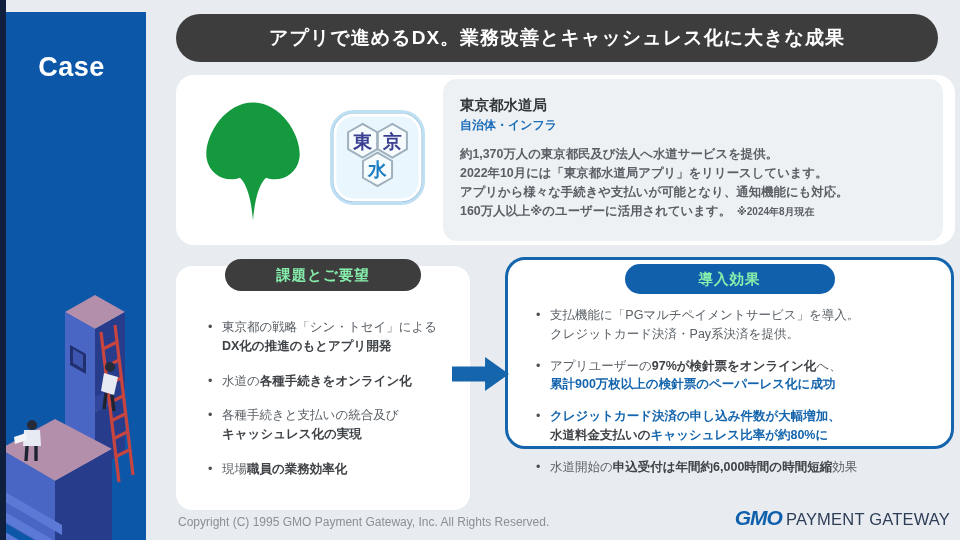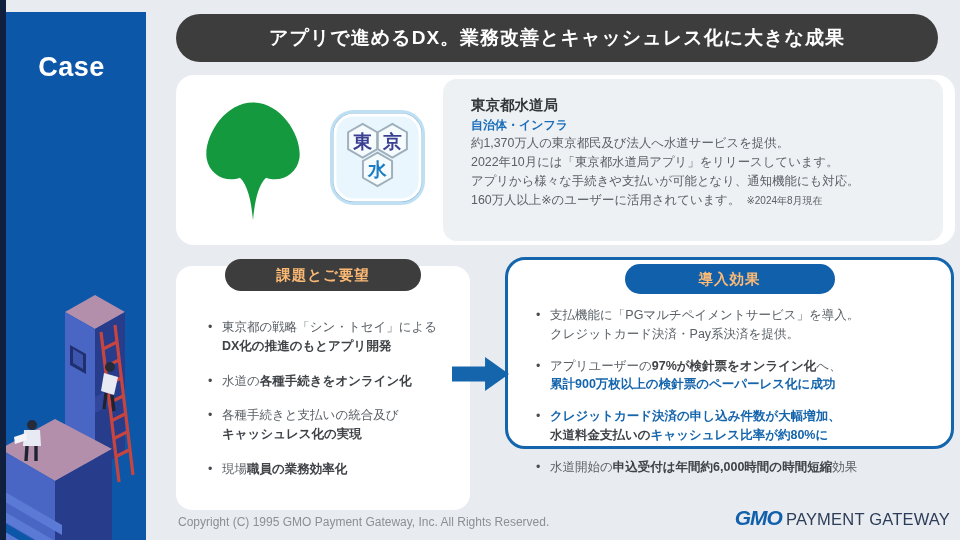--- a/index.html
+++ b/index.html
@@ -17,32 +17,32 @@
   
   .header-pill{position:absolute;left:176px;top:14px;width:762px;height:48px;background:#3d3d3d;
                border-radius:26px;display:flex;align-items:center;justify-content:center;
                color:#ffffff;font-size:19px;font-weight:bold;letter-spacing:1px;}
 
   
   .info-card{position:absolute;left:176px;top:75px;width:779px;height:170px;background:#ffffff;border-radius:18px;}
   .ginkgo{position:absolute;left:22px;top:20px;width:110px;height:130px;}
   .appicon{position:absolute;left:152px;top:33px;width:99px;height:99px;}
   .client-panel{position:absolute;left:267px;top:4px;width:500px;height:162px;background:#eef1f4;
-                border-radius:14px;box-sizing:border-box;padding:17px 14px 0 28px;}
+                border-radius:14px;box-sizing:border-box;padding:17px 14px 0 17px;}
   .client-name{font-size:14.5px;font-weight:bold;color:#333639;line-height:1.3;}
   .client-cat{font-size:12px;font-weight:bold;color:#1a6db9;margin-top:2px;}
-  .client-desc{font-size:12.4px;color:#5a6066;line-height:1.53;}
+  .client-desc{margin-top:11px;font-size:12.4px;color:#5a6066;line-height:1.53;font-weight:bold;}
   .client-note{font-size:10px;color:#5a6066;margin-left:6px;}
 
   
   .panel-ch{position:absolute;left:176px;top:266px;width:294px;height:244px;background:#ffffff;border-radius:16px;}
   .panel-re{position:absolute;left:505px;top:257px;width:449px;height:192px;background:#ffffff;
             border:3px solid #1565ad;border-radius:20px;box-sizing:border-box;}
   .pill{position:absolute;left:50%;transform:translateX(-50%);display:flex;align-items:center;justify-content:center;
-        color:#fdba74;font-weight:bold;font-size:14.5px;border-radius:16px;letter-spacing:1px;}
+        color:#86efac;font-weight:bold;font-size:14.5px;border-radius:16px;letter-spacing:1px;}
   .pill-dark{top:-7px;width:196px;height:32px;background:#3d3d3d;}
   .pill-blue{top:4px;width:210px;height:30px;background:#1060ac;}
 
   ul.bullets{list-style:none;margin:0;font-size:12.5px;line-height:1.5;color:#5a6066;}
   .bullets li{position:relative;padding-left:14px;}
   .bullets li::before{content:"\2022";position:absolute;left:0;top:0;color:#4a4f54;}
   .panel-ch ul.bullets{padding:52px 14px 0 32px;}
   .panel-ch .bullets li{margin-bottom:16px;}
   .panel-re ul.bullets{padding:46px 10px 0 28px;}
   .panel-re .bullets li{margin-bottom:13px;}

